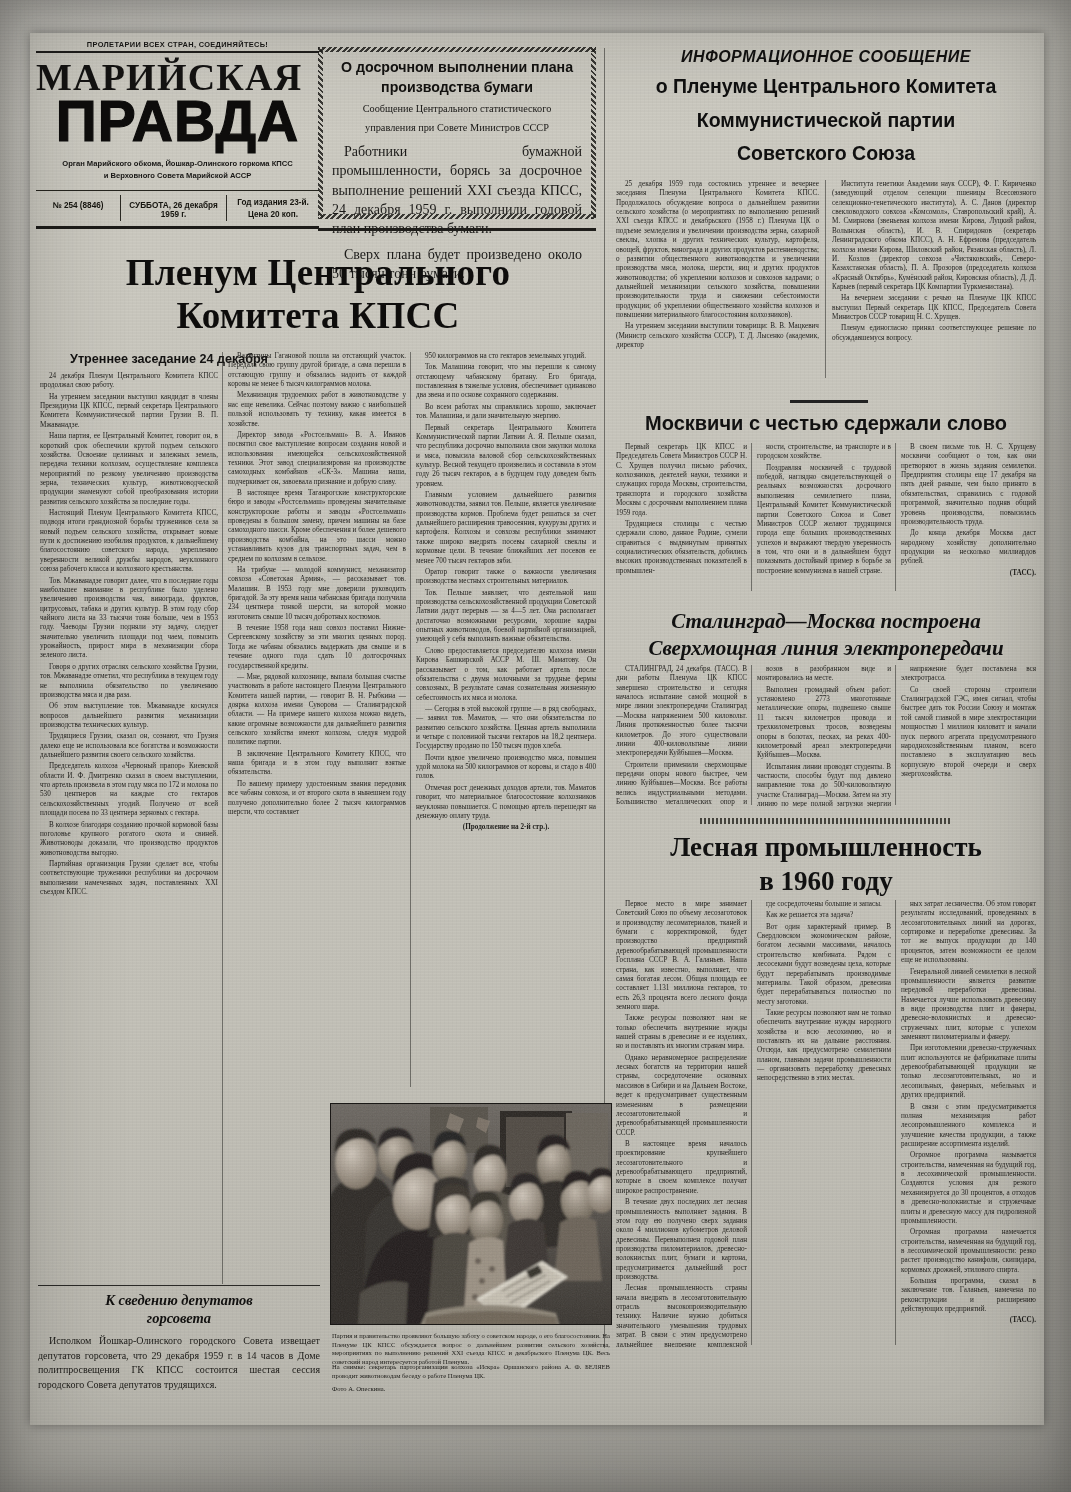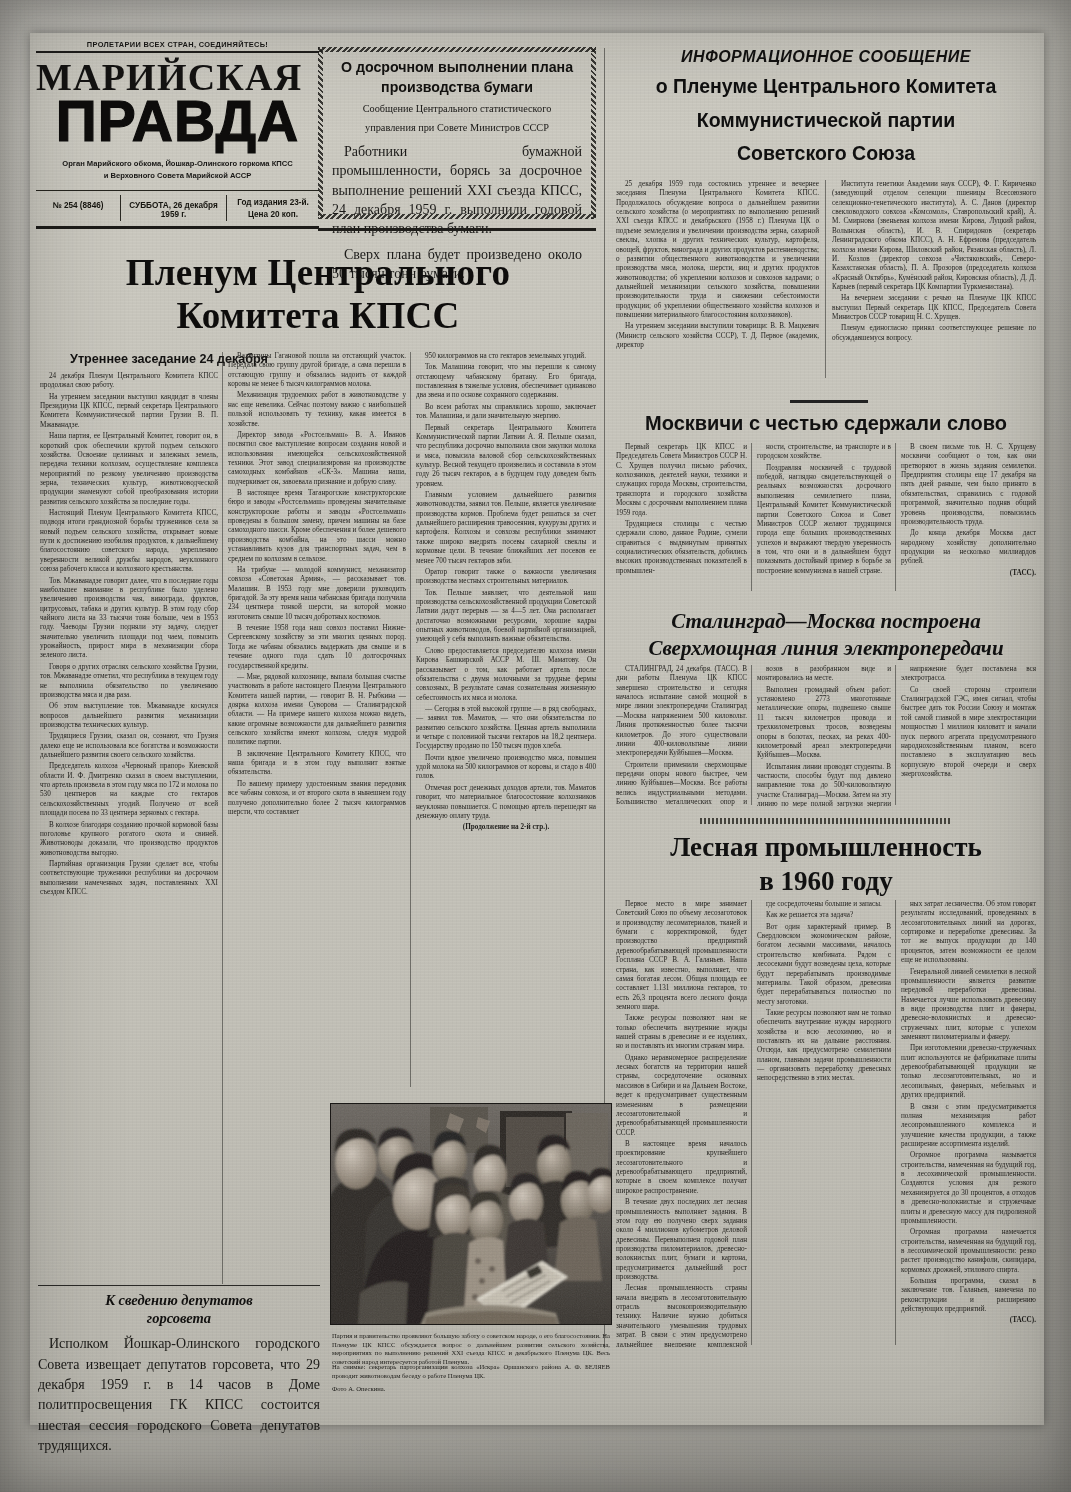--- a/index.html
+++ b/index.html
@@ -94,21 +94,21 @@
   
   #photo{position:absolute;left:330px;top:1103px;width:282px;height:222px;overflow:hidden;
     background:#2a2724;}
   #photo svg{display:block;width:100%;height:100%;}
   .cap{position:absolute;font-size:6.6px;line-height:1.32;color:#1d1c19;text-align:justify;}
 
   
   #notice{position:absolute;left:38px;top:1292px;width:282px;}
   .nt-h{font-family:"Liberation Serif",serif;font-weight:700;font-style:italic;
     font-size:14.5px;line-height:1.22;text-align:center;color:#121110;}
-  .nt-p{font-size:14px;line-height:1.45;text-align:justify;color:#1c1b18;margin-top:7px;text-indent:11px;}
+  .nt-p{font-size:10px;line-height:1.45;text-align:justify;color:#1c1b18;margin-top:7px;text-indent:11px;}
 </style>
 </head>
 <body>
 
 <div class="page">
   <div class="sheet"></div>
 
   <div id="masthead">
     <div class="slogan">ПРОЛЕТАРИИ ВСЕХ СТРАН, СОЕДИНЯЙТЕСЬ!</div>
     <div class="slogan-rule"></div>
@@ -146,21 +146,21 @@
 
   <div id="info-head">
     <div class="ih-1">ИНФОРМАЦИОННОЕ СООБЩЕНИЕ</div>
     <div class="ih-2">о Пленуме Центрального Комитета</div>
     <div class="ih-2">Коммунистической партии</div>
     <div class="ih-2">Советского Союза</div>
   </div>
 
   <div class="tcol" id="info-c1" style="left:616px;top:180px;width:203px;height:198px;">
       <p>25 декабря 1959 года состоялись утреннее и вечернее заседания Пленума Центрального Комитета КПСС. Продолжалось обсуждение вопроса о дальнейшем развитии сельского хозяйства (о мероприятиях по выполнению решений XXI съезда КПСС и декабрьского (1958 г.) Пленума ЦК о подъеме земледелия и увеличении производства зерна, сахарной свеклы, хлопка и других технических культур, картофеля, овощей, фруктов, винограда и других продуктов растениеводства; о развитии общественного животноводства и увеличении производства мяса, молока, шерсти, яиц и других продуктов животноводства; об укреплении колхозов и совхозов кадрами; о дальнейшей механизации сельского хозяйства, повышении производительности труда и снижении себестоимости продукции; об укреплении общественного хозяйства колхозов и повышении материального благосостояния колхозников).</p>
-      <p>На утреннем заседании выступили товарищи: В. В. Мацкевич (Министр сельского хозяйства СССР), Т. Д. Первое (академик, директор</p>
+      <p>На утреннем заседании выступили товарищи: В. В. Мацкевич (Министр сельского хозяйства СССР), Т. Д. Лысенко (академик, директор</p>
     </div>
   <div class="tcol" id="info-c2" style="left:832px;top:180px;width:204px;height:198px;">
       <p>Института генетики Академии наук СССР), Ф. Г. Кириченко (заведующий отделом селекции пшеницы Всесоюзного селекционно-генетического института), А. С. Данов (директор свекловодского совхоза «Комсомол», Ставропольский край), А. М. Смирнова (звеньевая колхоза имени Кирова, Луцкий район, Волынская область), И. В. Спиридонов (секретарь Ленинградского обкома КПСС), А. Н. Ефремова (председатель колхоза имени Кирова, Шиловский район, Рязанская область), Л. И. Козлов (директор совхоза «Чистяковский», Северо-Казахстанская область), П. А. Прозоров (председатель колхоза «Красный Октябрь», Кумёнский район, Кировская область), Д. Д. Карыев (первый секретарь ЦК Компартии Туркменистана).</p>
       <p>На вечернем заседании с речью на Пленуме ЦК КПСС выступил Первый секретарь ЦК КПСС, Председатель Совета Министров СССР товарищ Н. С. Хрущев.</p>
       <p>Пленум единогласно принял соответствующее решение по обсуждавшемуся вопросу.</p>
     </div>
   <div class="col-rule" style="left:825px;top:180px;height:198px;"></div>
 
   <div id="bighead">
     <div>Пленум Центрального</div>

